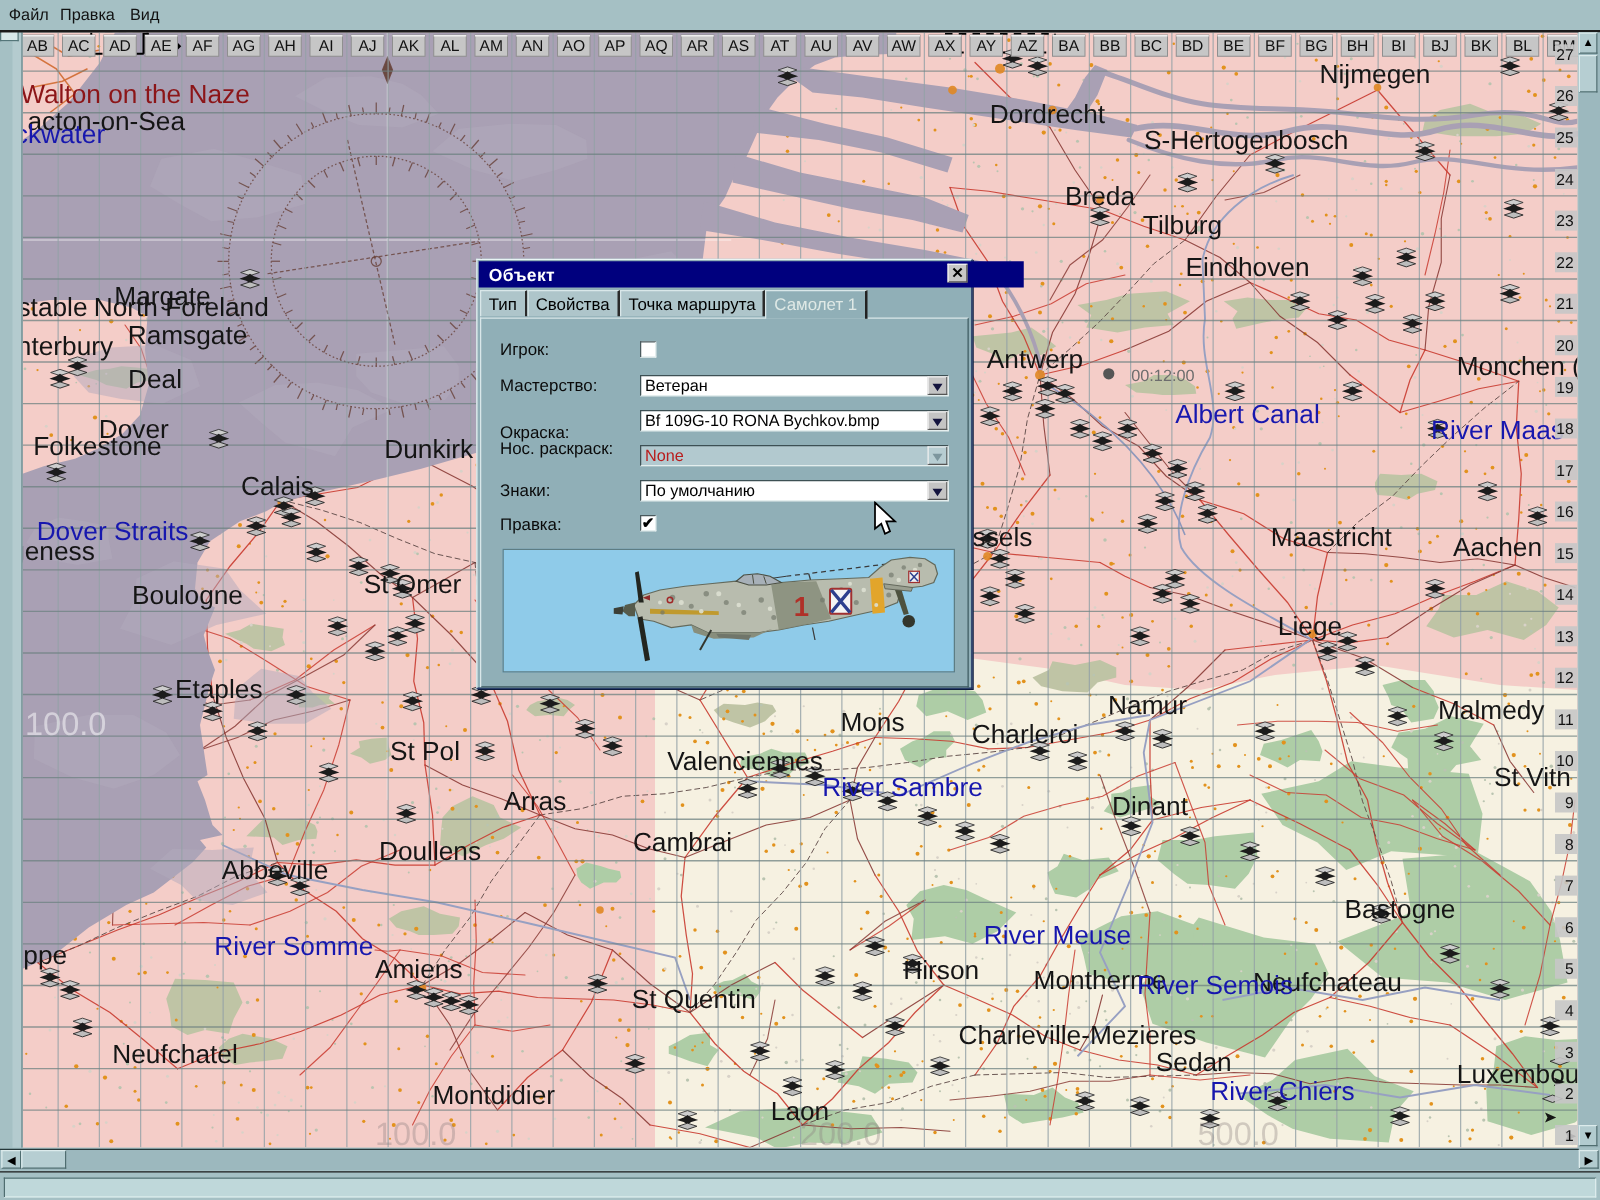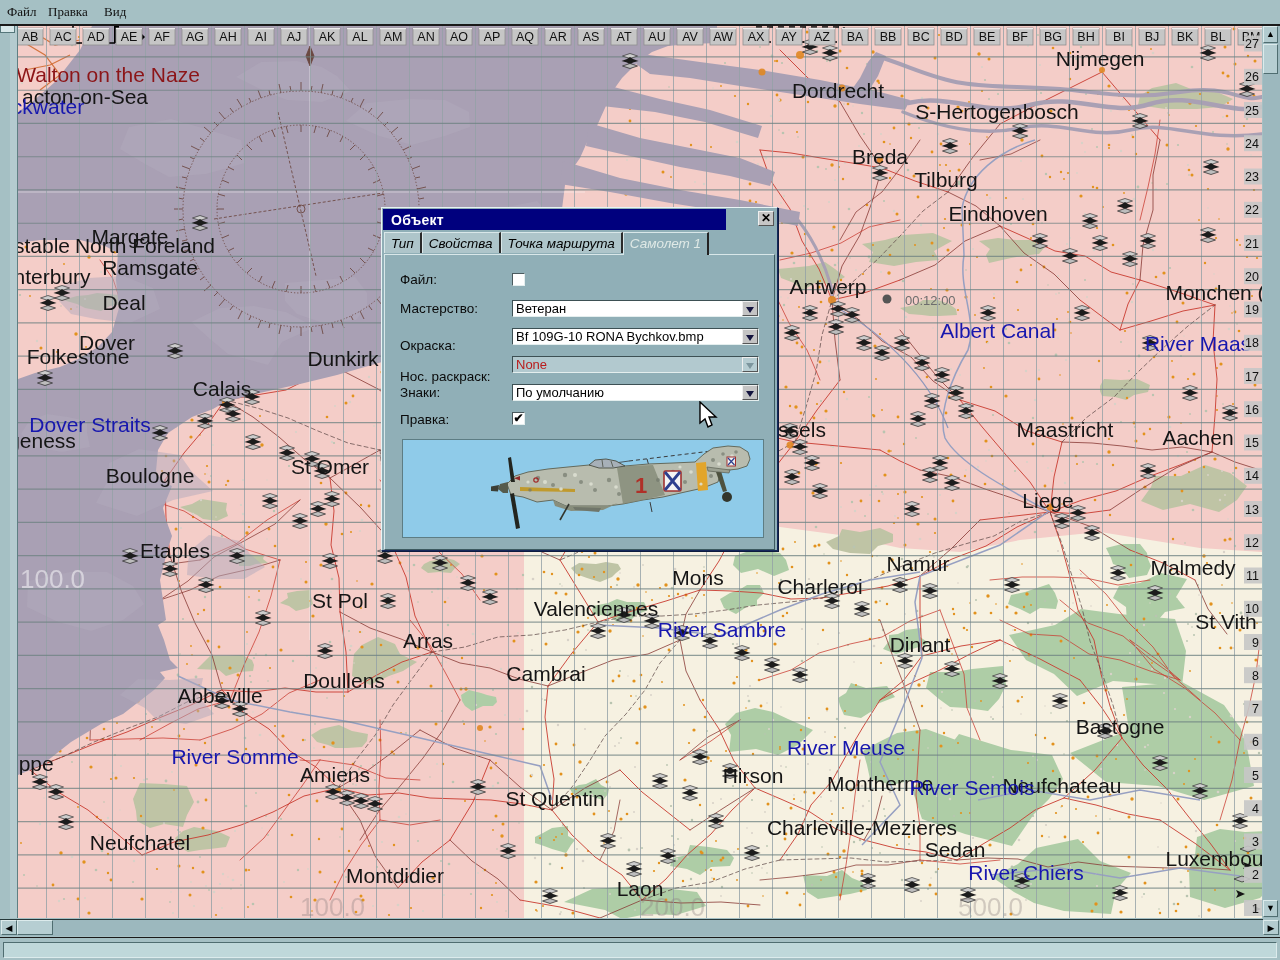--- a/index.html
+++ b/index.html
@@ -1,31 +1,31 @@
 <!DOCTYPE html>
 <html><head><meta charset="utf-8"><style>
 * { margin:0; padding:0; box-sizing:border-box; }
 html,body { width:1280px; height:960px; overflow:hidden; background:#a5c0c4; font-family:"Liberation Sans",sans-serif; }
 #menubar { position:absolute; left:0; top:0; width:1280px; height:24px; background:#a5c0c4; font-size:13px; color:#111; }
-#menubar span { position:absolute; top:4px;font-family:Liberation Serif, serif; }
+#menubar span { position:absolute; top:4px; }
 #topline { position:absolute; left:0; top:24px; width:1280px; height:2px; background:#1a1a1a; }
 #mapbox { position:absolute; left:18px; top:26px; width:1244px; height:892px; overflow:hidden; background:#f4cdc8; }
 #leftstrip { position:absolute; left:0; top:26px; width:18px; height:892px; background:#a5c0c4; border-right:1px solid #5f7f83; }
 #leftstrip .inner { position:absolute; left:10px; top:0; width:7px; height:892px; background:#b4cbcf; }
 #lefthandle { position:absolute; left:0px; top:25px; width:15px; height:8px; background:#d8e8ea; border:1px solid #55767a; border-top-color:#eef6f7; }
 #vscroll { position:absolute; left:1263px; top:26px; width:17px; height:892px; background:#9cb8be; }
 #hscroll { position:absolute; left:0px; top:919px; width:1263px; height:17px; background:#9cb8be; border-top:1px solid #25383a; }
 .sbtn { position:absolute; background:#b2cbcf; border:1px solid; border-color:#dcebec #4f6d70 #4f6d70 #dcebec; font-size:9px; color:#000; text-align:center; line-height:15px; }
 .sthumb { position:absolute; background:#b6ced2; border:1px solid; border-color:#dcebec #4f6d70 #4f6d70 #dcebec; }
 #statusbar { position:absolute; left:0; top:937px; width:1280px; height:23px; background:#a5c0c4; border-top:1px solid #1a1a1a; }
 #statusbar .panel { position:absolute; left:3px; top:4px; width:1274px; height:16px; background:#bfd8da; border:1px solid; border-color:#4f6d70 #dcebec #dcebec #4f6d70; }
 #dialog { position:absolute; left:381px; top:207px; width:397px; height:344px; background:#90afb7; border:1px solid; border-color:#e8f4f4 #16295c #16295c #e8f4f4; box-shadow: 1px 1px 0 #0d1b3e; }
-#dtitle { position:absolute; left:1px; top:1px; width:343px; height:21px; background:#00007e; color:#fff; font-weight:bold; font-size:14px; padding:3px 0 0 8px; letter-spacing:0.3px; }
+#dtitle { position:absolute; left:1px; top:1px; width:436px; height:21px; background:#00007e; color:#fff; font-weight:bold; font-size:14px; padding:3px 0 0 8px; letter-spacing:0.3px; }
 #dclose { position:absolute; right:3px; top:3px; width:16px; height:15px; background:#c6c6c6; border:1px solid; border-color:#efefef #555 #555 #efefef; color:#000; font-size:12px; font-weight:bold; text-align:center; line-height:13px; }
-#dtabs { position:absolute; left:2px; top:24px; height:22px; font-size:13.5px; white-space:nowrap;font-style:italic; }
+#dtabs { position:absolute; left:2px; top:24px; height:22px; font-size:13.5px; white-space:nowrap; }
 .tab { display:inline-block; height:21px; padding:3px 6px 0 6px; background:#aec5ca; border-right:2px solid #2a2a2a; border-top:1px solid #d9e7e9; border-left:1px solid #d9e7e9; color:#000; }
 .tab.active { background:#90afb7; color:#dfe9e6; height:23px; border-right:2px solid #222; position:relative; z-index:3; }
 #dpanel { position:absolute; left:2px; top:46px; width:391px; height:296px; background:#90afb7; border:1px solid; border-color:#d9e7e9 #3d5a60 #3d5a60 #d9e7e9; overflow:hidden; }
 .lbl { position:absolute; left:15px; font-size:13.5px; color:#0a0a0a; }
 .cb { position:absolute; left:127px; width:13px; height:13px; background:#fff; border:1px solid; border-color:#4a5a5e #e4eeee #e4eeee #4a5a5e; font-size:12px; font-weight:bold; line-height:11px; text-align:center; }
 .combo { position:absolute; left:127px; width:247px; height:17px; background:#fff; border:1px solid; border-color:#3d5054 #e4eeee #e4eeee #3d5054; font-size:13px; color:#000; padding:0px 0 12px 3px; white-space:nowrap; overflow:hidden; }
 .combo .arrow { position:absolute; right:0px; top:0px; width:16px; height:15px; background:#c4c4c4; border:1px solid; border-color:#efefef #555 #555 #efefef; }
 .combo .arrow:after { content:""; position:absolute; left:3px; top:5px; border:4.5px solid transparent; border-top:6px solid #14143e; }
 .combo.dis { background:#b2c9cf; color:#b91c1c; }
 .combo.dis .arrow { background:#b7cdd2; }
@@ -3327,27 +3327,27 @@
 </div>
 <div class="sbtn" style="left:1263px;top:920px;width:16px;height:15px">▶</div>
 <div id="statusbar">
     <div class="panel"></div>
   </div>
 <div id="dialog">
   <div id="dtitle">Объект</div>
   <div id="dclose">✕</div>
   <div id="dtabs"><span class="tab">Тип</span><span class="tab">Свойства</span><span class="tab">Точка маршрута</span><span class="tab active">Самолет 1</span></div>
   <div id="dpanel">
-    <div class="lbl" style="top:17px">Файл:</div>
+    <div class="lbl" style="top:17px">Игрок:</div>
     <div class="cb" style="top:18px"></div>
     <div class="lbl" style="top:46px">Мастерство:</div>
     <div class="combo" style="top:45px">Ветеран<span class="arrow"></span></div>
     <div class="lbl" style="top:83px">Окраска:</div>
     <div class="combo" style="top:73px">Bf 109G-10 RONA Bychkov.bmp<span class="arrow"></span></div>
-    <div class="lbl" style="top:114px">Нос. раскраск:</div>
+    <div class="lbl" style="top:96px">Нос. раскраск:</div>
     <div class="combo dis" style="top:101px">None<span class="arrow"></span></div>
     <div class="lbl" style="top:130px">Знаки:</div>
     <div class="combo" style="top:129px">По умолчанию<span class="arrow"></span></div>
     <div class="lbl" style="top:157px">Правка:</div>
     <div class="cb" style="top:157px">✔</div>
     <div id="imgwell">
         <svg width="360" height="97" viewBox="0 0 360 97" xmlns="http://www.w3.org/2000/svg">
 <line x1="226" y1="21" x2="325" y2="9" stroke="#3a3a3a" stroke-width="1" stroke-dasharray="4,3"></line>
 <line x1="226" y1="21" x2="205" y2="24" stroke="#3a3a3a" stroke-width="0.8"></line>
 <line x1="244" y1="19" x2="246" y2="26" stroke="#3a3a3a" stroke-width="1"></line>

